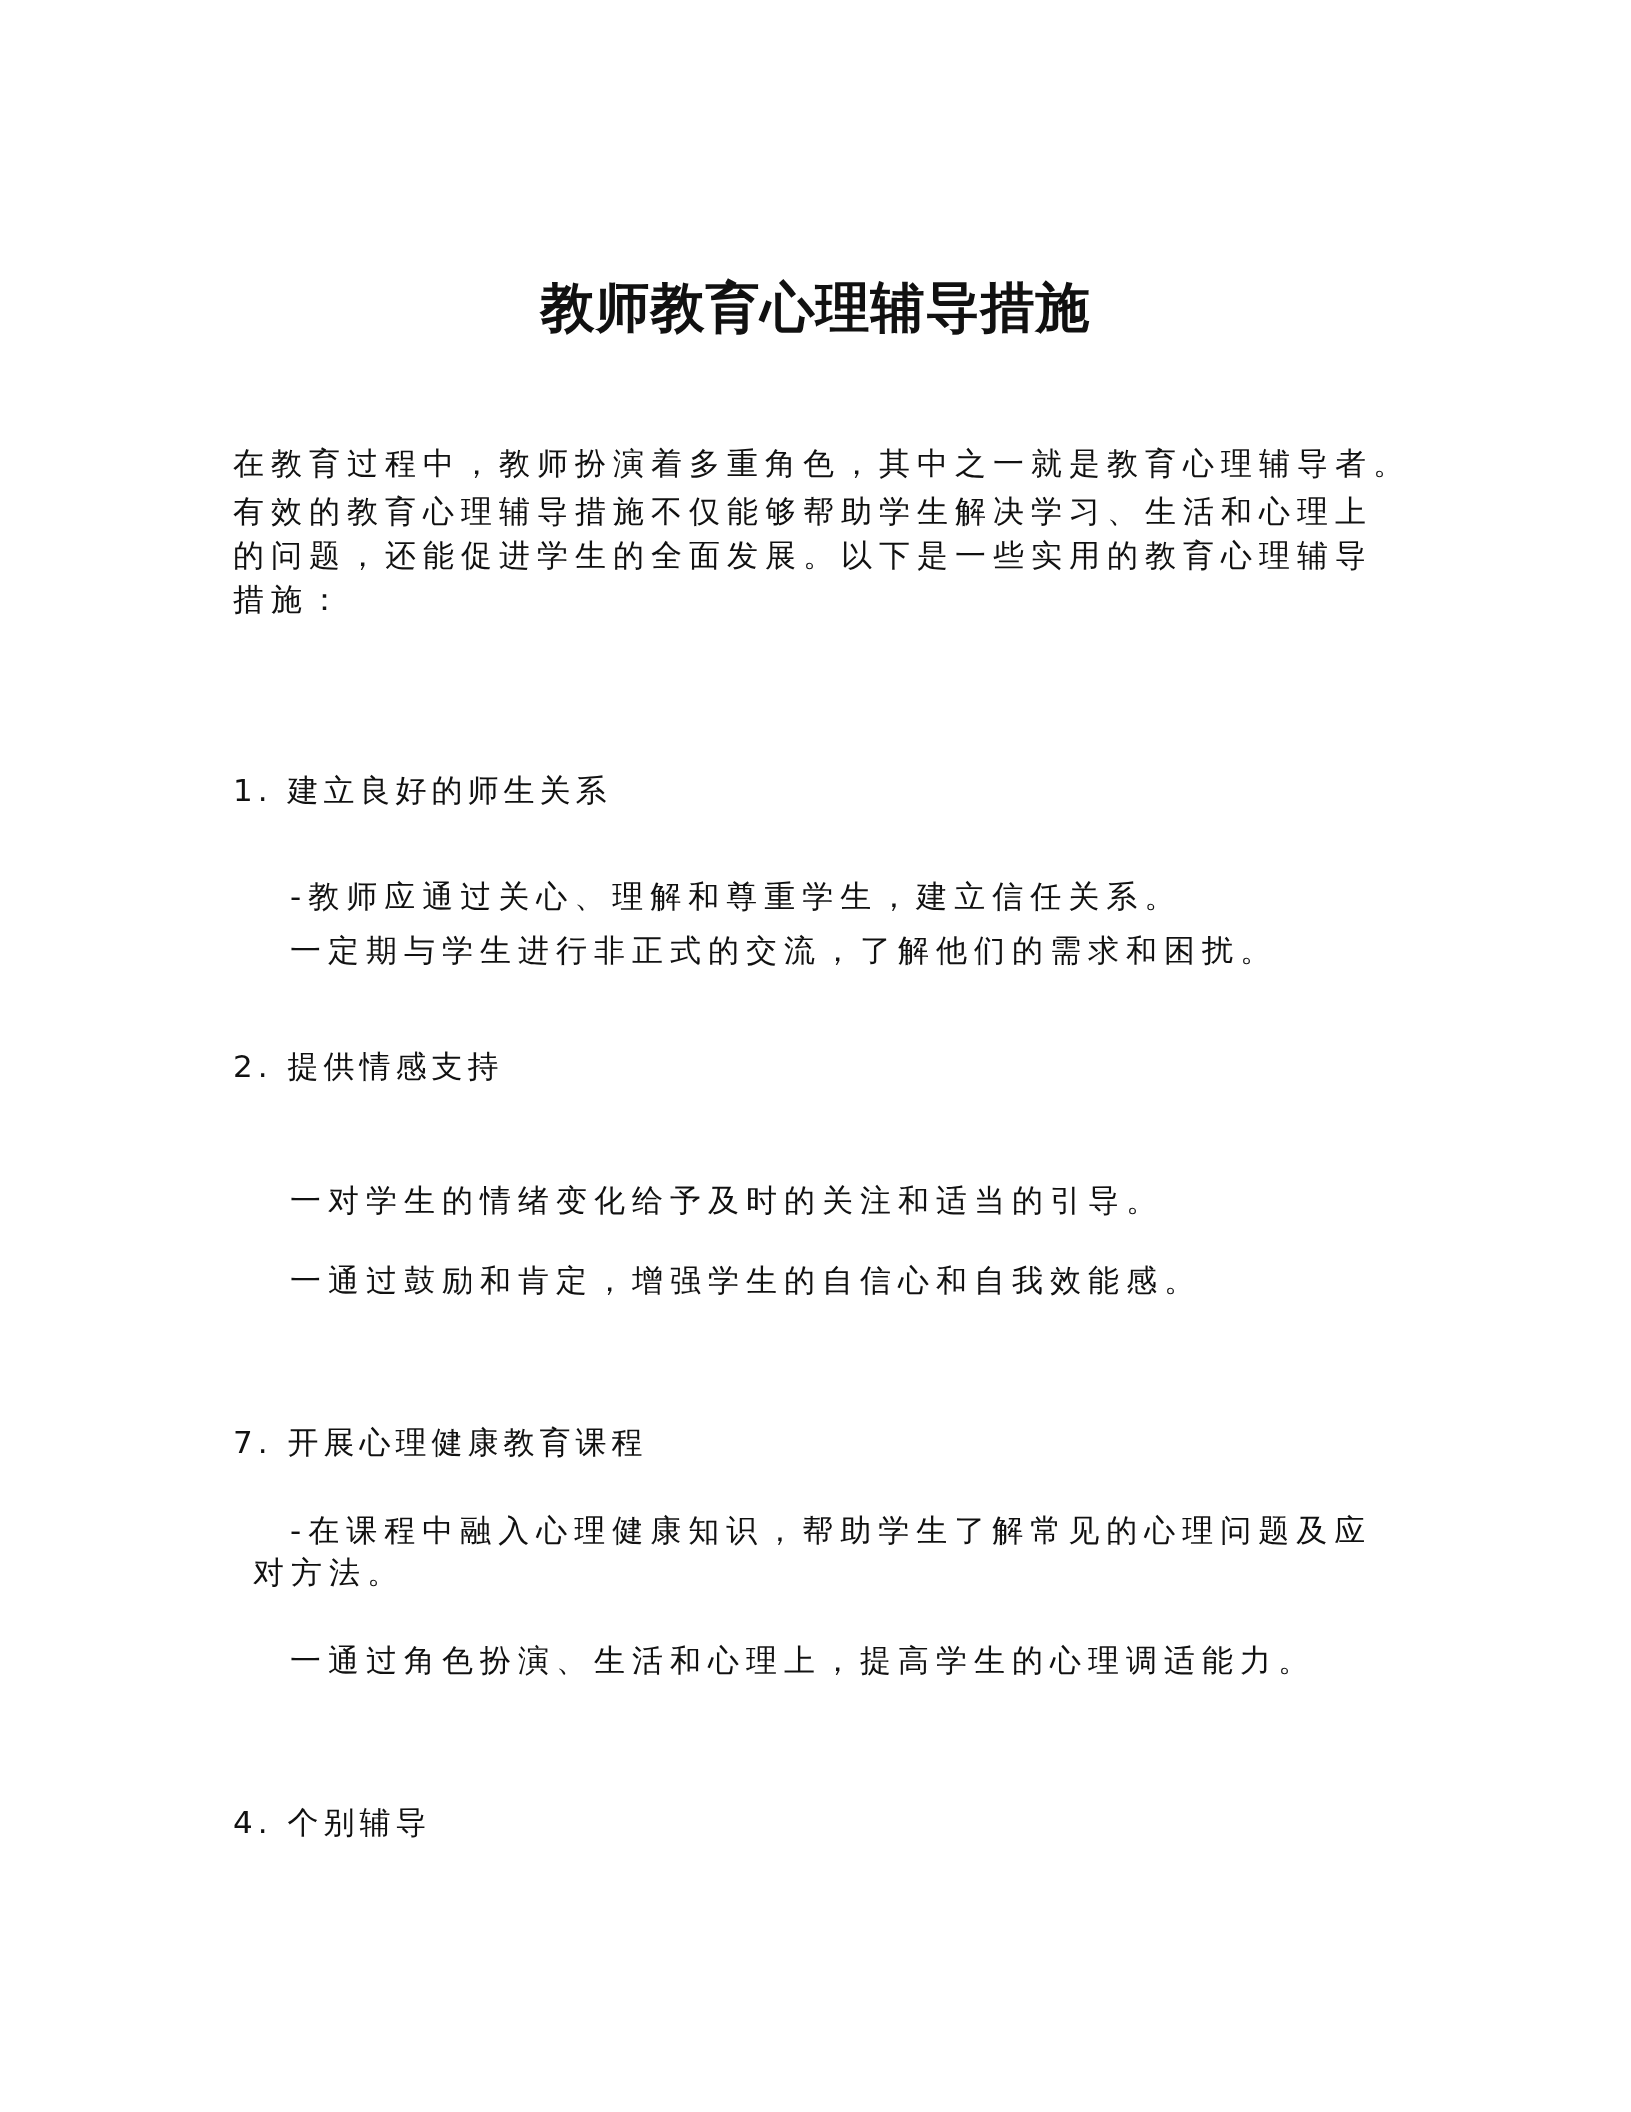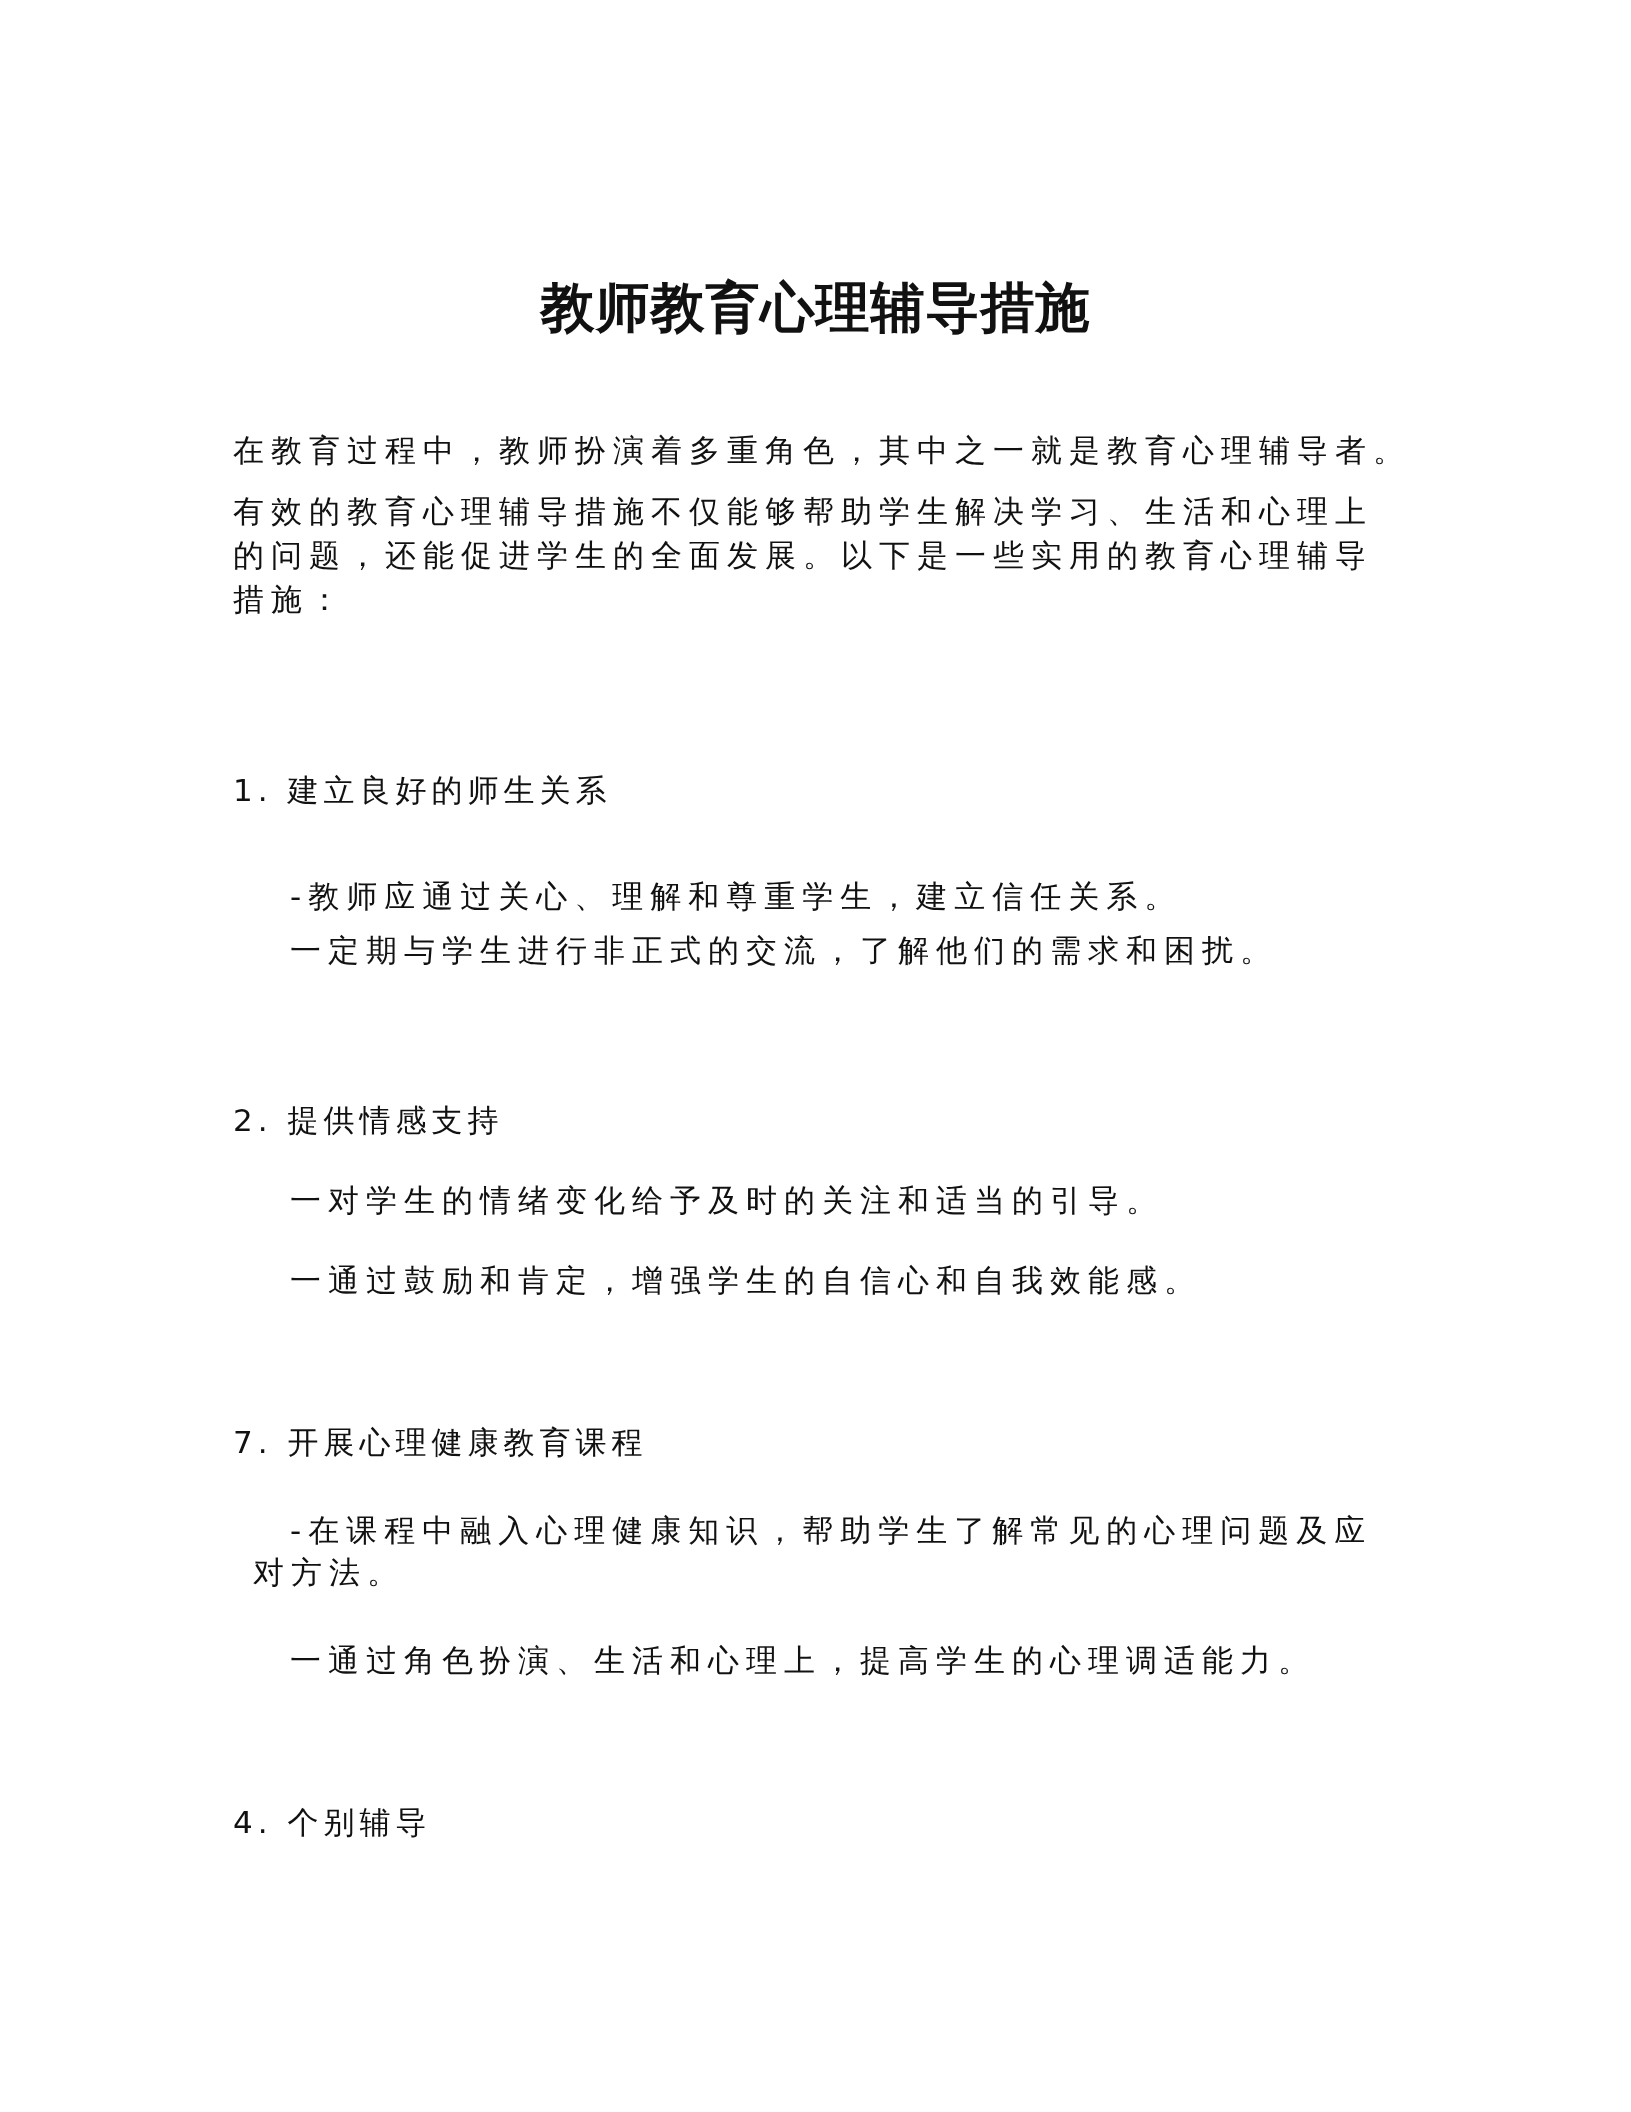--- a/index.html
+++ b/index.html
@@ -9,30 +9,30 @@
     .line { position: absolute; left: 233px; font-size: 31px; line-height: 44px; letter-spacing: 7px; white-space: nowrap; }
     .indent { left: 290px; }
     .heading { font-size: 31px; letter-spacing: 5px; }
   </style>
 </head>
 <body>
 
 <div class="page">
   <div class="title">教师教育心理辅导措施</div>
 
-  <div class="line" style="top:428px;">在教育过程中，教师扮演着多重角色，其中之一就是教育心理辅导者。</div>
+  <div class="line" style="top:441px;">在教育过程中，教师扮演着多重角色，其中之一就是教育心理辅导者。</div>
   <div class="line" style="top:489px;">有效的教育心理辅导措施不仅能够帮助学生解决学习、生活和心理上</div>
   <div class="line" style="top:533px;">的问题，还能促进学生的全面发展。以下是一些实用的教育心理辅导</div>
   <div class="line" style="top:577px;">措施：</div>
 
   <div class="line heading" style="top:768px;">1.  建立良好的师生关系</div>
   <div class="line indent" style="top:848px;margin-top:26px;">-教师应通过关心、理解和尊重学生，建立信任关系。</div>
   <div class="line indent" style="top:928px;">一定期与学生进行非正式的交流，了解他们的需求和困扰。</div>
 
-  <div class="line heading" style="top:1098px;">2.  提供情感支持</div>
+  <div class="line heading" style="top:1044px;">2.  提供情感支持</div>
   <div class="line indent" style="top:1178px;">一对学生的情绪变化给予及时的关注和适当的引导。</div>
   <div class="line indent" style="top:1258px;">一通过鼓励和肯定，增强学生的自信心和自我效能感。</div>
 
   <div class="line heading" style="top:1420px;">7. 开展心理健康教育课程</div>
   <div class="line indent" style="top:1508px;">-在课程中融入心理健康知识，帮助学生了解常见的心理问题及应</div>
   <div class="line" style="top:1550px;margin-left:20px;">对方法。</div>
   <div class="line indent" style="top:1638px;">一通过角色扮演、生活和心理上，提高学生的心理调适能力。</div>
 
   <div class="line heading" style="top:1800px;">4.  个别辅导</div>
 </div>

